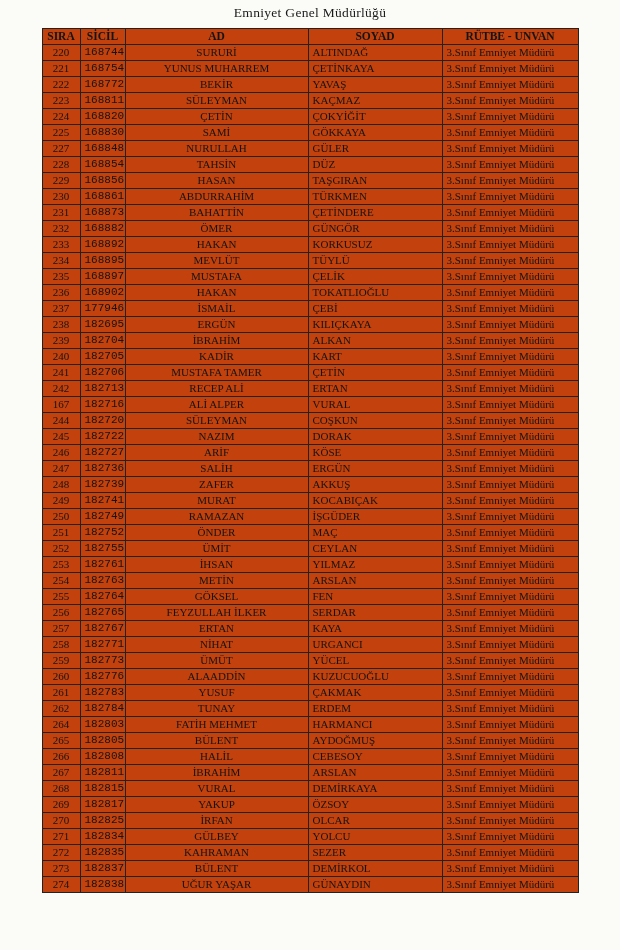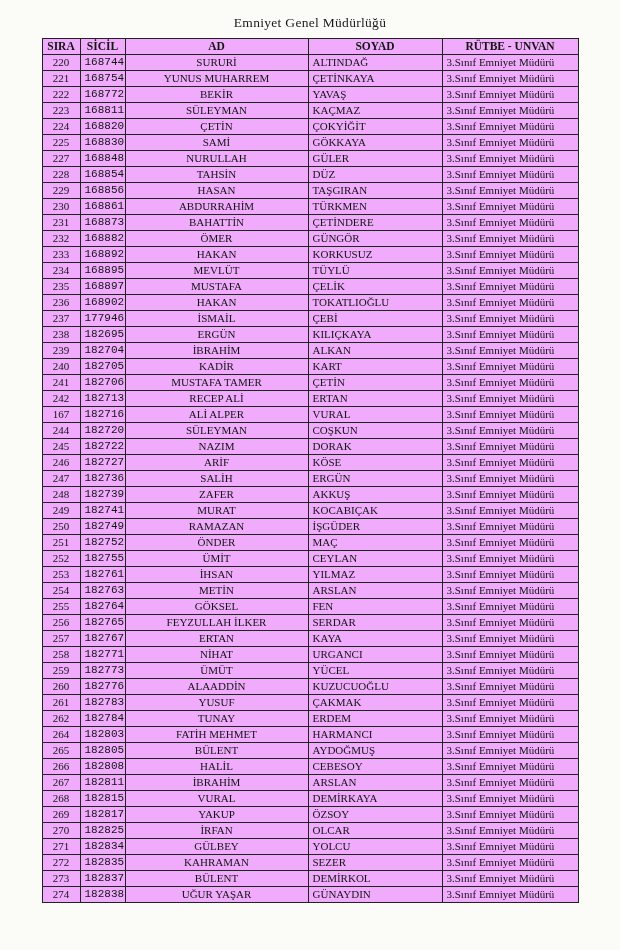--- a/index.html
+++ b/index.html
@@ -14,29 +14,29 @@
   }
   .page {
     width: 620px;
     height: 950px;
     position: relative;
   }
   .doc-title {
     text-align: center;
     font-size: 13.5px;
     letter-spacing: 0.3px;
-    padding-top: 15px;
+    padding-top: 5px;
     color: #1a1a1a;
   }
   table.personnel {
     border-collapse: collapse;
     table-layout: fixed;
     width: 536px;
     margin: 7px auto 0 auto;
-    background: #f0abfc;
+    background: #c2410c;
   }
   table.personnel th,
   table.personnel td {
     border: 1.5px solid #222222;
     box-sizing: border-box;
     height: 16px;
     padding: 0 4px;
     font-size: 11px;
     line-height: 1.05;
     white-space: nowrap;

